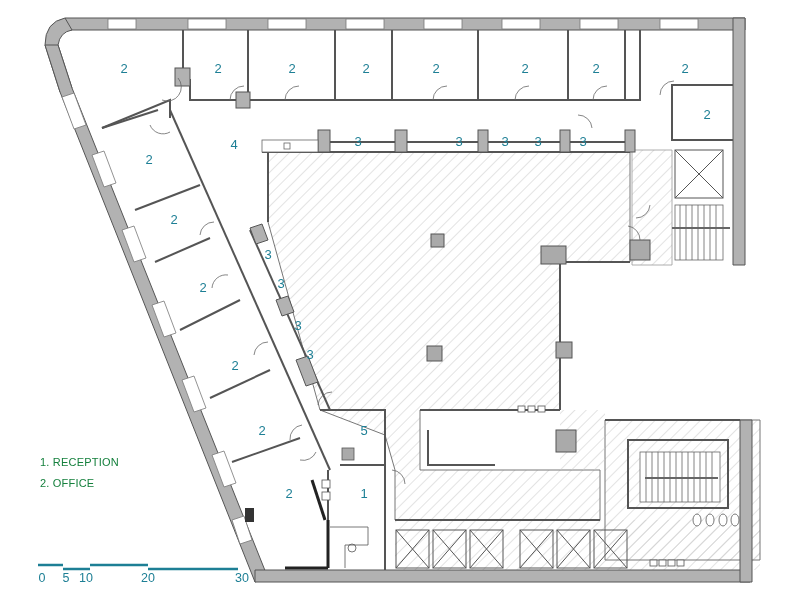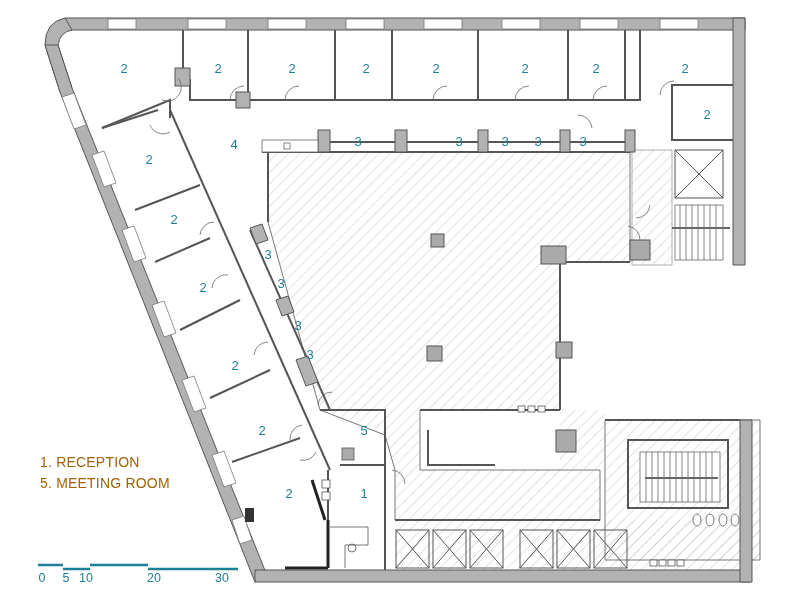--- a/index.html
+++ b/index.html
@@ -1,19 +1,19 @@
 <!DOCTYPE html>
 <html><head>
 <meta charset="utf-8">
 <style>
   html,body{margin:0;padding:0;background:#fff;}
   body{width:800px;height:600px;position:relative;overflow:hidden;font-family:"Liberation Sans",sans-serif;}
   #plan{position:absolute;left:0;top:0;}
   .lbl{fill:#1d7f95;font-family:"Liberation Sans",sans-serif;font-size:13px;text-anchor:middle;dominant-baseline:middle;}
-  .legend{position:absolute;left:40px;top:452px;color:#a16207;font-size:14px;line-height:20.5px;letter-spacing:0.2px;}
+  .legend{position:absolute;left:40px;top:452px;color:#15803d;font-size:11px;line-height:20.5px;letter-spacing:0.2px;}
   .legend div{white-space:nowrap;}
   .scale{position:absolute;left:38px;top:563px;width:210px;height:30px;}
   .scale .tick{position:absolute;top:8px;font-size:12.5px;color:#1d7f95;transform:translateX(-50%);}
 </style>
 </head>
 <body>
 
 <svg id="plan" width="800" height="600" viewBox="0 0 800 600" xmlns="http://www.w3.org/2000/svg">
   <defs>
     <pattern id="hatch" patternUnits="userSpaceOnUse" width="8" height="8" patternTransform="rotate(45)">
@@ -260,28 +260,28 @@
     <text class="lbl" x="281" y="285">3</text>
     <text class="lbl" x="298" y="327">3</text>
     <text class="lbl" x="310" y="356">3</text>
     <text class="lbl" x="364" y="432">5</text>
     <text class="lbl" x="364" y="495">1</text>
   </g>
 </svg>
 
 <div class="legend">
   <div>1. RECEPTION</div>
-  <div>5. MEETING ROOM</div>
+  <div>2. OFFICE</div>
 </div>
 
 <div class="scale">
   <svg width="210" height="10" style="position:absolute;left:0;top:0">
     <line x1="0" y1="2" x2="25" y2="2" stroke="#1d7f95" stroke-width="2.5"></line>
     <line x1="25" y1="6" x2="52" y2="6" stroke="#1d7f95" stroke-width="2.5"></line>
     <line x1="52" y1="2" x2="110" y2="2" stroke="#1d7f95" stroke-width="2.5"></line>
     <line x1="110" y1="6" x2="200" y2="6" stroke="#1d7f95" stroke-width="2.5"></line>
   </svg>
   <span class="tick" style="left:4px">0</span>
   <span class="tick" style="left:28px">5</span>
   <span class="tick" style="left:48px">10</span>
-  <span class="tick" style="left:116px">20</span>
-  <span class="tick" style="left:184px">30</span>
+  <span class="tick" style="left:110px">20</span>
+  <span class="tick" style="left:204px">30</span>
 </div>
 
 </body></html>

